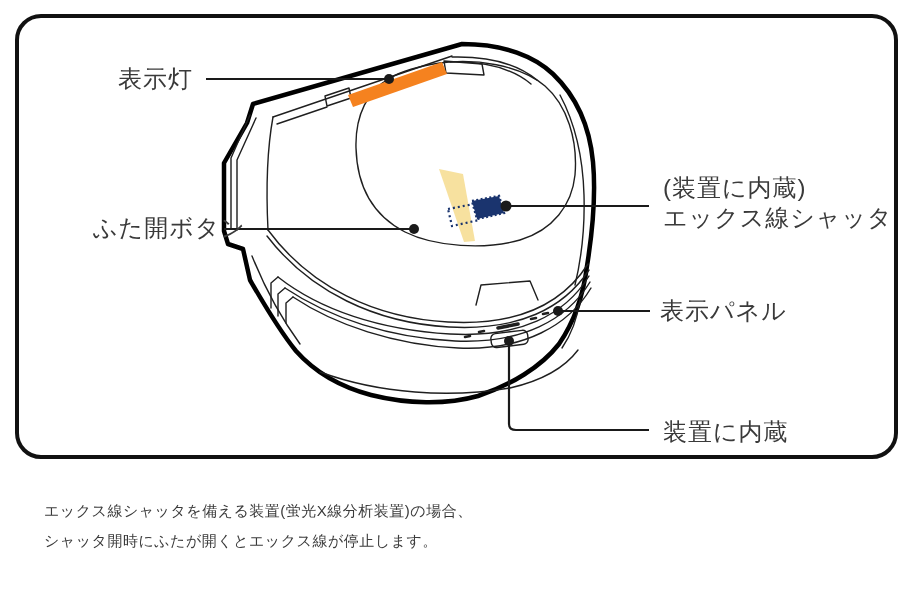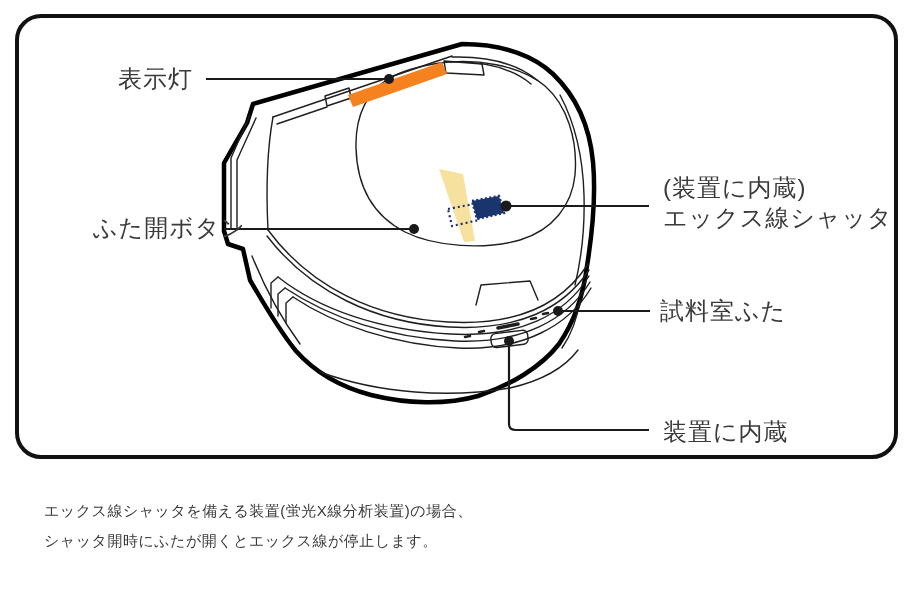--- a/index.html
+++ b/index.html
@@ -106,20 +106,20 @@
       <circle cx="509" cy="341" r="5" fill="#1a1a1a"></circle>
     </g>
   </svg>
 
   <div class="lbl" style="left:118px;top:64px">表示灯</div>
   <div class="lbl" style="left:93px;top:213px">ふた開ボタン</div>
   <div class="lbl" style="left:663px;top:173px">
     <span style="display:block">(装置に内蔵)</span>
     <span style="display:block">エックス線シャッタ</span>
   </div>
-  <div class="lbl" style="left:660px;top:296px">試料室ふた</div>
+  <div class="lbl" style="left:660px;top:296px">表示パネル</div>
   <div class="lbl" style="left:663px;top:417px">装置に内蔵</div>
 
   <div class="caption">
     <div>エックス線シャッタを備える装置(蛍光X線分析装置)の場合、</div>
     <div>シャッタ開時にふたが開くとエックス線が停止します。</div>
   </div>
 </div>
 
 </body></html>

